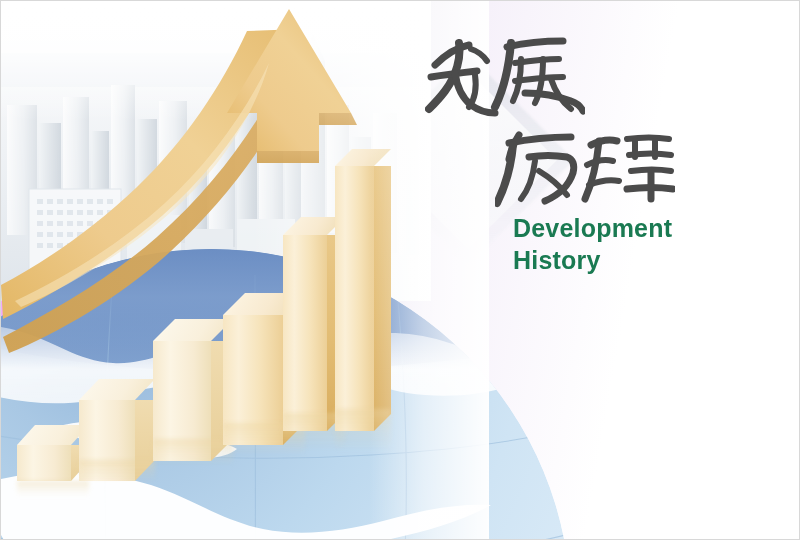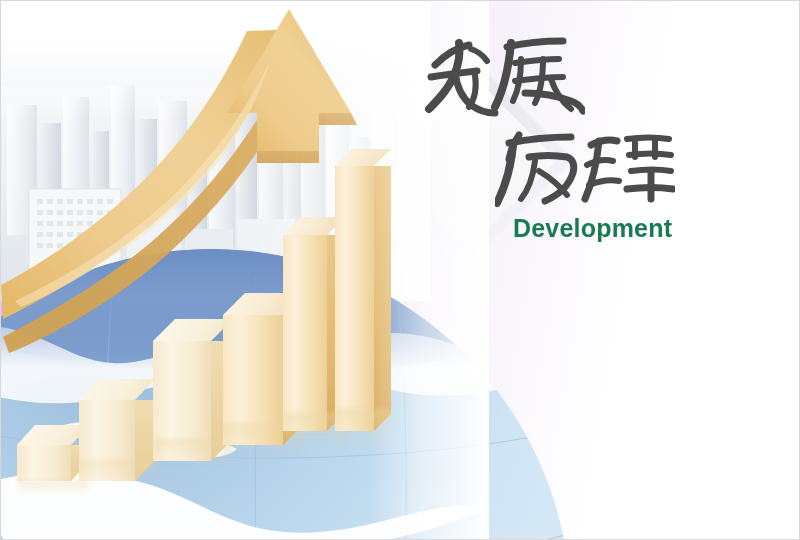--- a/index.html
+++ b/index.html
@@ -422,15 +422,16 @@
         <path d="M160,14 C160,22 160,26 160,30" stroke-width="6"></path>
         <path d="M136,44 C150,42 164,42 176,44" stroke-width="6"></path>
         <path d="M156,44 C156,56 156,64 156,72" stroke-width="7"></path>
         <path d="M132,62 C148,60 164,60 178,62" stroke-width="7"></path>
       </g>
     </svg>
   </div>
 
   <div class="en-title">
     <span class="en-line">Development</span>
+    <span class="en-line">History</span>
   </div>
 
 </div>
 
 </body></html>

